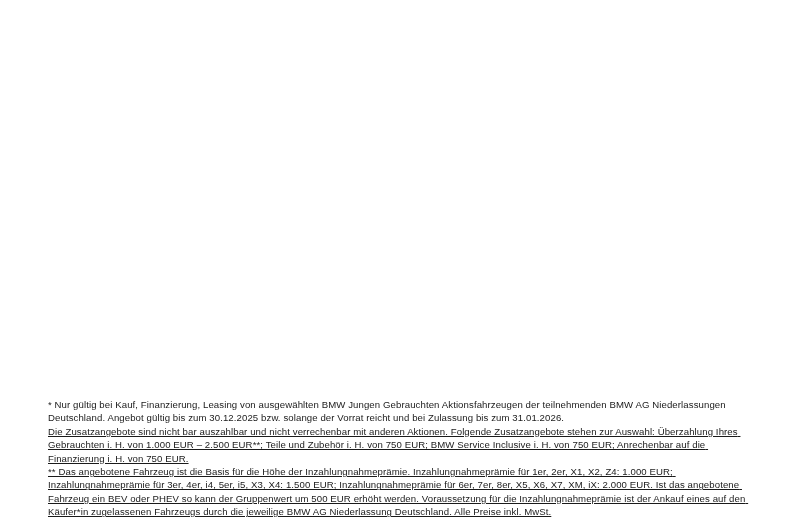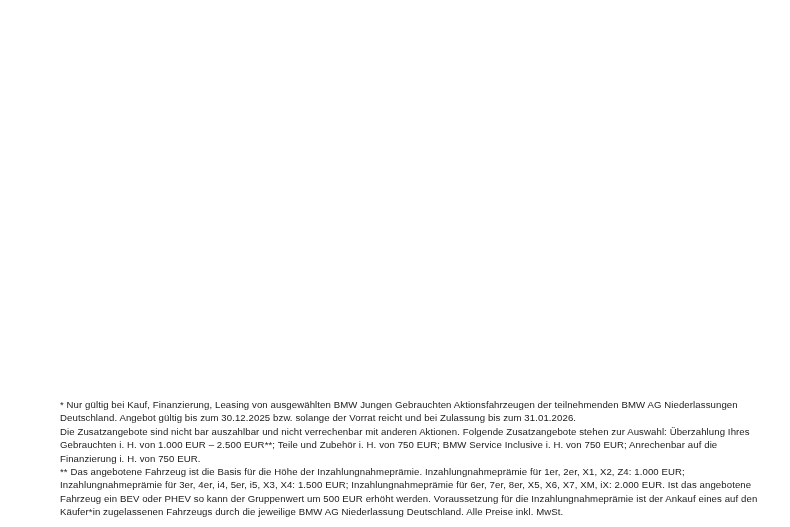--- a/index.html
+++ b/index.html
@@ -14,35 +14,36 @@
     overflow: hidden;
   }
   .page {
     position: relative;
     width: 790px;
     height: 527px;
     background: #ffffff;
   }
   .legal-block {
     position: absolute;
-    left: 60px;
+    left: 48px;
     top: 398px;
     width: 700px;
     color: #1a1a1a;
     font-size: 9.6px;
     line-height: 13.4px;
     letter-spacing: 0.01em;
   }
   .legal-para {
     margin: 0 0 0 0;
     white-space: pre-wrap;
     word-break: normal;
   }
   .legal-para + .legal-para {
     margin-top: 0;
+    text-decoration: underline;
   }
 </style>
 </head>
 <body>
 
 <div class="page">
   <div class="legal-block">
     <p class="legal-para">* Nur gültig bei Kauf, Finanzierung, Leasing von ausgewählten BMW Jungen Gebrauchten Aktionsfahrzeugen der teilnehmenden BMW AG Niederlassungen Deutschland. Angebot gültig bis zum 30.12.2025 bzw. solange der Vorrat reicht und bei Zulassung bis zum 31.01.2026.</p>
     <p class="legal-para">Die Zusatzangebote sind nicht bar auszahlbar und nicht verrechenbar mit anderen Aktionen. Folgende Zusatzangebote stehen zur Auswahl: Überzahlung Ihres Gebrauchten i. H. von 1.000 EUR – 2.500 EUR**; Teile und Zubehör i. H. von 750 EUR; BMW Service Inclusive i. H. von 750 EUR; Anrechenbar auf die Finanzierung i. H. von 750 EUR.</p>
     <p class="legal-para">** Das angebotene Fahrzeug ist die Basis für die Höhe der Inzahlungnahmeprämie. Inzahlungnahmeprämie für 1er, 2er, X1, X2, Z4: 1.000 EUR; Inzahlungnahmeprämie für 3er, 4er, i4, 5er, i5, X3, X4: 1.500 EUR; Inzahlungnahmeprämie für 6er, 7er, 8er, X5, X6, X7, XM, iX: 2.000 EUR. Ist das angebotene Fahrzeug ein BEV oder PHEV so kann der Gruppenwert um 500 EUR erhöht werden. Voraussetzung für die Inzahlungnahmeprämie ist der Ankauf eines auf den Käufer*in zugelassenen Fahrzeugs durch die jeweilige BMW AG Niederlassung Deutschland. Alle Preise inkl. MwSt.</p>

